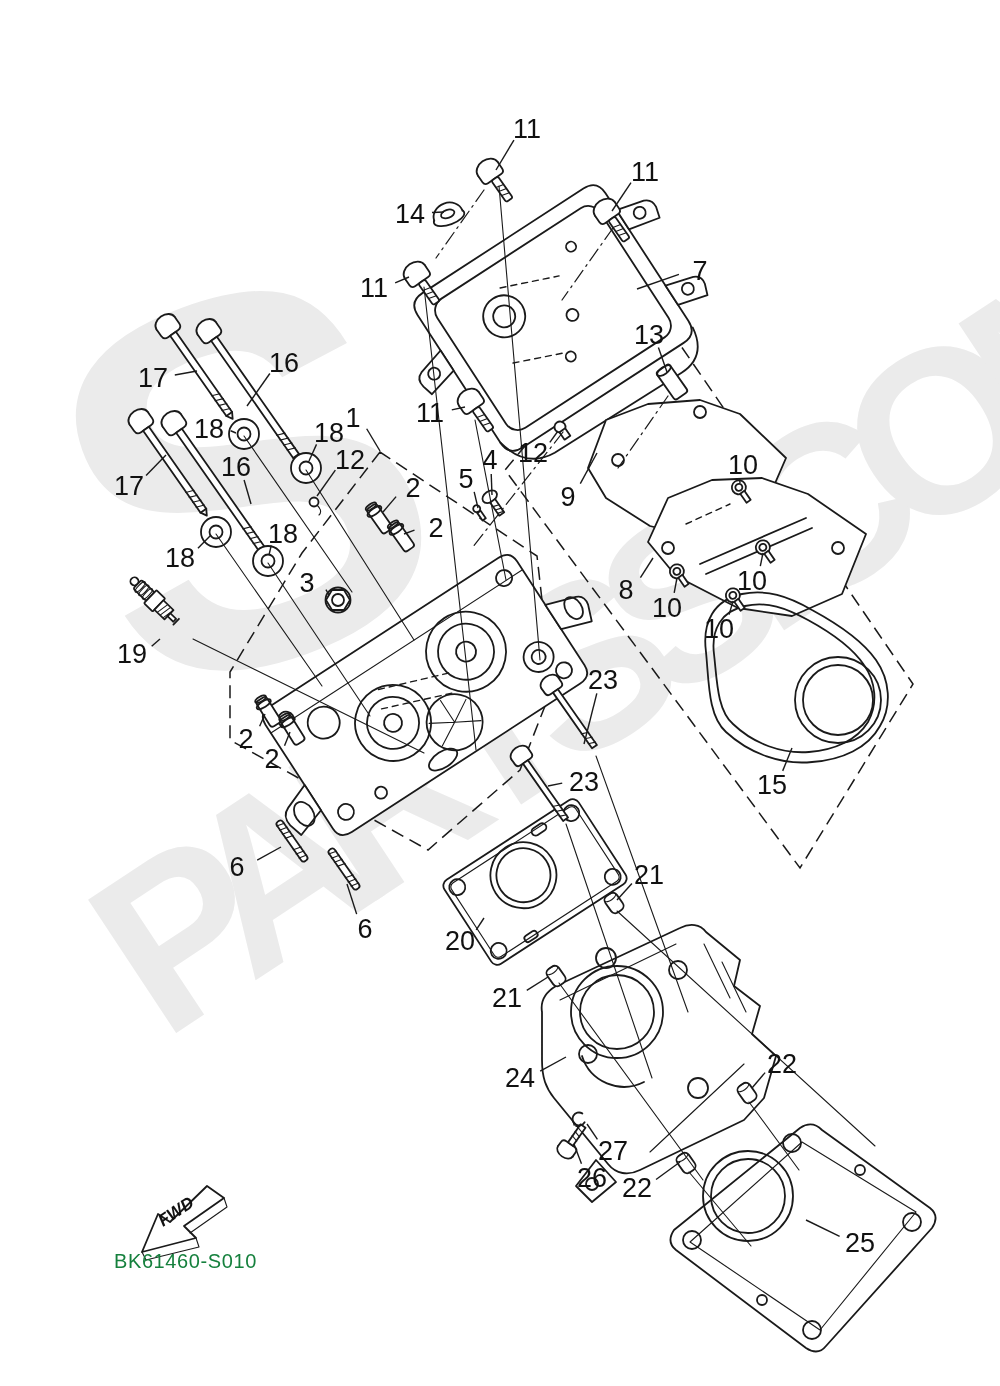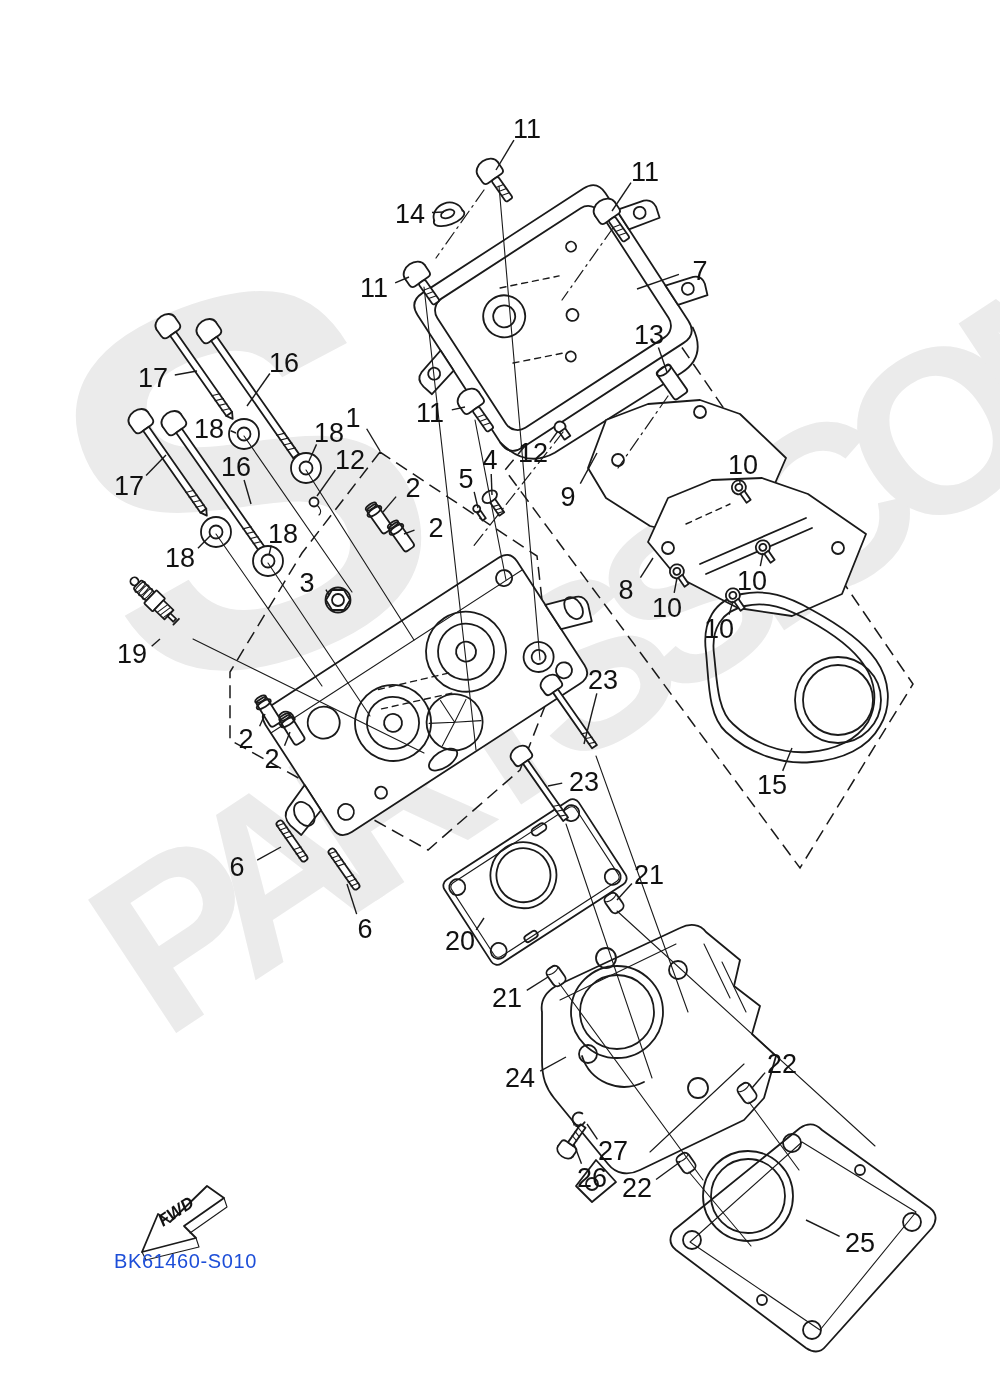--- a/index.html
+++ b/index.html
@@ -12,21 +12,21 @@
   #diagram{position:absolute;left:0;top:0;}
   .p{stroke:#1a1a1a;fill:none;stroke-width:1.8;stroke-linecap:round;stroke-linejoin:round;}
   .pw{fill:#ffffff;}
   .thin{stroke-width:1.1;}
   .dash{stroke-dasharray:6 5;stroke-width:1.4;}
   .dashdot{stroke-dasharray:14 5 2 5;stroke-width:1.2;}
   .boxdash{stroke:#1a1a1a;fill:none;stroke-width:1.5;stroke-dasharray:13 7;}
   .leader{stroke:#1a1a1a;stroke-width:1.4;}
   text.co{font-family:"Liberation Sans",sans-serif;font-size:27px;fill:#111;text-anchor:middle;}
   text.fwd{font-family:"Liberation Sans",sans-serif;font-size:17px;font-weight:bold;font-style:italic;fill:#111;}
-  #code{position:absolute;left:114px;top:1250px;font-size:20px;letter-spacing:0.6px;color:#1d4ed8;}
+  #code{position:absolute;left:114px;top:1250px;font-size:20px;letter-spacing:0.6px;color:#15803d;}
 </style>
 </head>
 <body>
 
 <div id="stage">
 
   <div class="wm wm-s">S</div>
   <div class="wm wm-main">PARTSS.COM</div>
 
   <svg id="diagram" width="1000" height="1386" viewBox="0 0 1000 1386">

